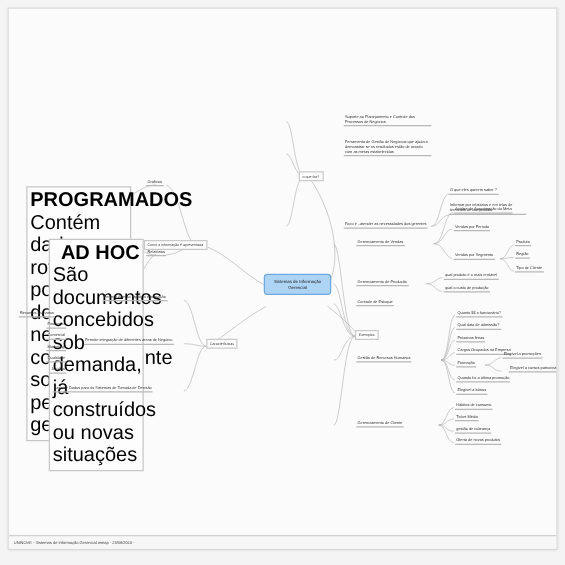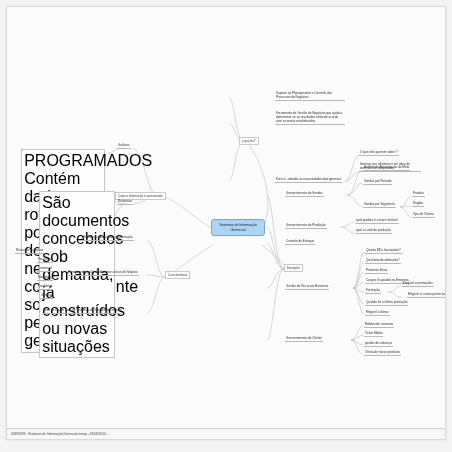--- a/index.html
+++ b/index.html
@@ -36,21 +36,21 @@
     border-bottom: 0.4px solid #b8b8b8;
   }
   .node.wrap { white-space: normal; }
 
   .boxed {
     border: 0.5px solid #c6c6c6;
     background: #fdfdfd;
     padding: 1.6px 2.2px;
     border-bottom: 0.5px solid #c6c6c6;
   }
-  .boxed .ttl { font-weight: normal; display: block; margin-bottom: 0.8px; text-align: right; }
+  .boxed .ttl { font-weight: bold; display: block; margin-bottom: 0.8px; text-align: right; }
 
   #central {
     position: absolute;
     background: #aed4f5;
     border: 0.6px solid #6fa8dc;
     border-radius: 3px;
     color: #1b1b1b;
     font-size: 3.5px;
     line-height: 1.3;
     text-align: center;
@@ -158,20 +158,21 @@
     <div class="node" style="left:110px; top:136px;">Gráficos</div>
 
     <div class="node" style="left:110px; top:192px;">Relatórios</div>
 
     <div class="boxed" style="position:absolute; left:14px; top:142px; width:84px;">
       <span class="ttl">PROGRAMADOS</span>
       <span>Contém dados rotineiros, posições do negócio constantemente solicitadas pela gerência</span>
     </div>
 
     <div class="boxed" style="position:absolute; left:32px; top:184px; width:76px;">
+      <span class="ttl">AD HOC</span>
       <span>São documentos concebidos sob demanda, já construídos ou novas situações</span>
     </div>
 
 
     <div class="branchlbl" style="left:158px; top:264px;">Características</div>
 
     <div class="node" style="left:75px; top:228px;">Permite Acesso rápido a informação</div>
 
     <div class="node" style="left:60px; top:263px;">Permite integração de diferentes áreas de Negócio</div>
 

